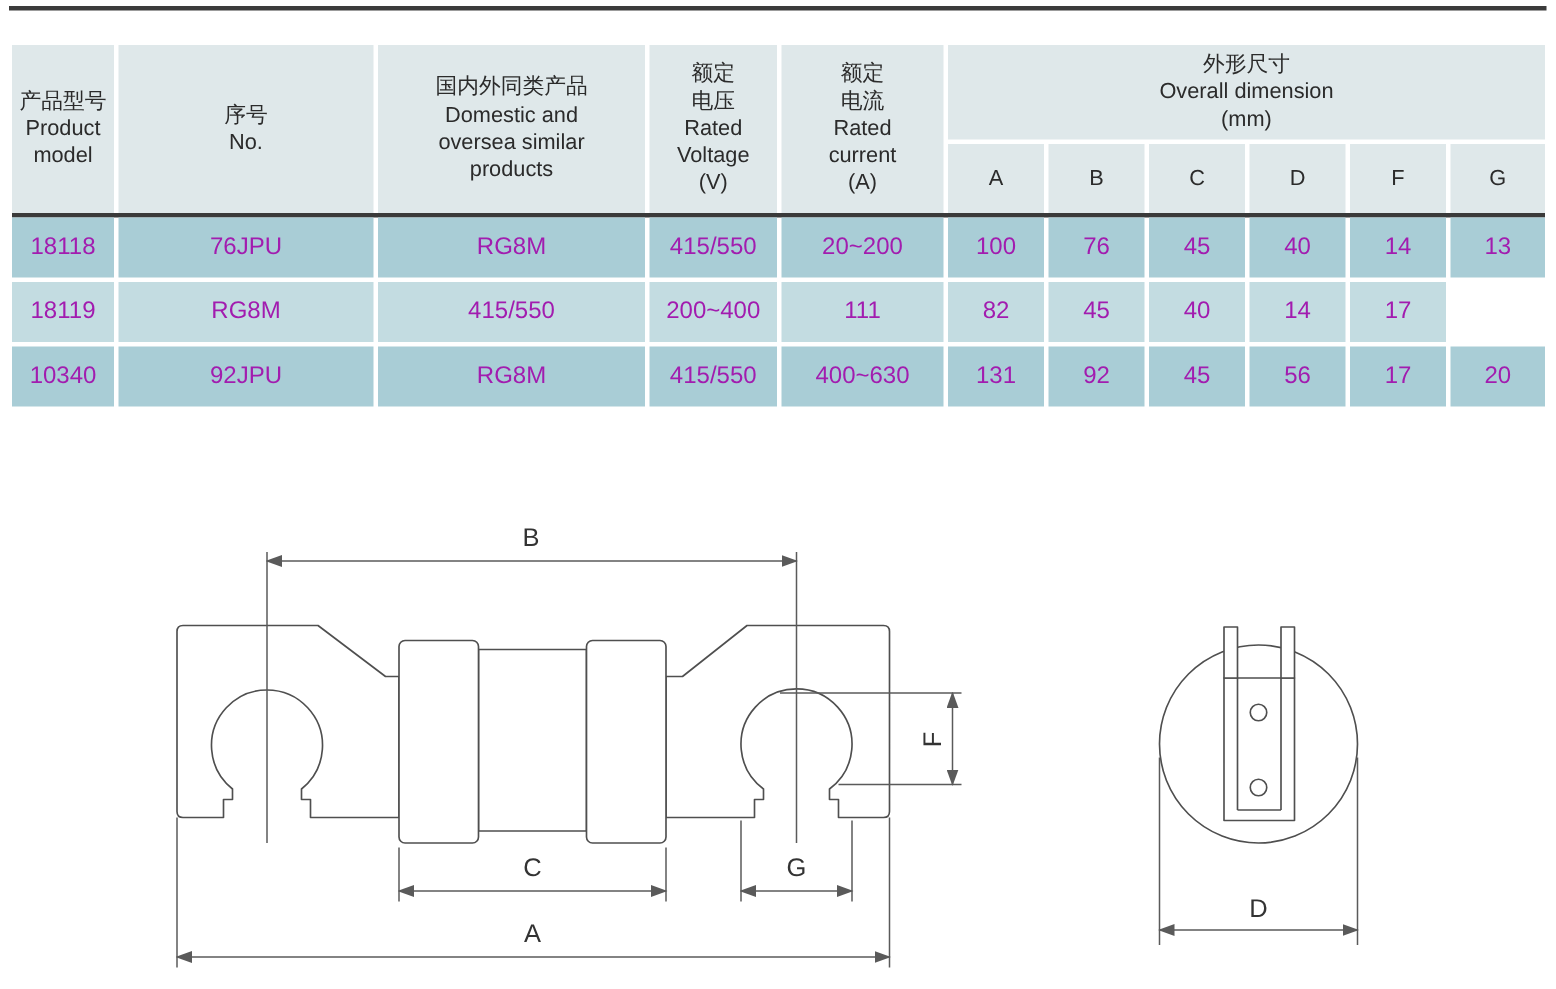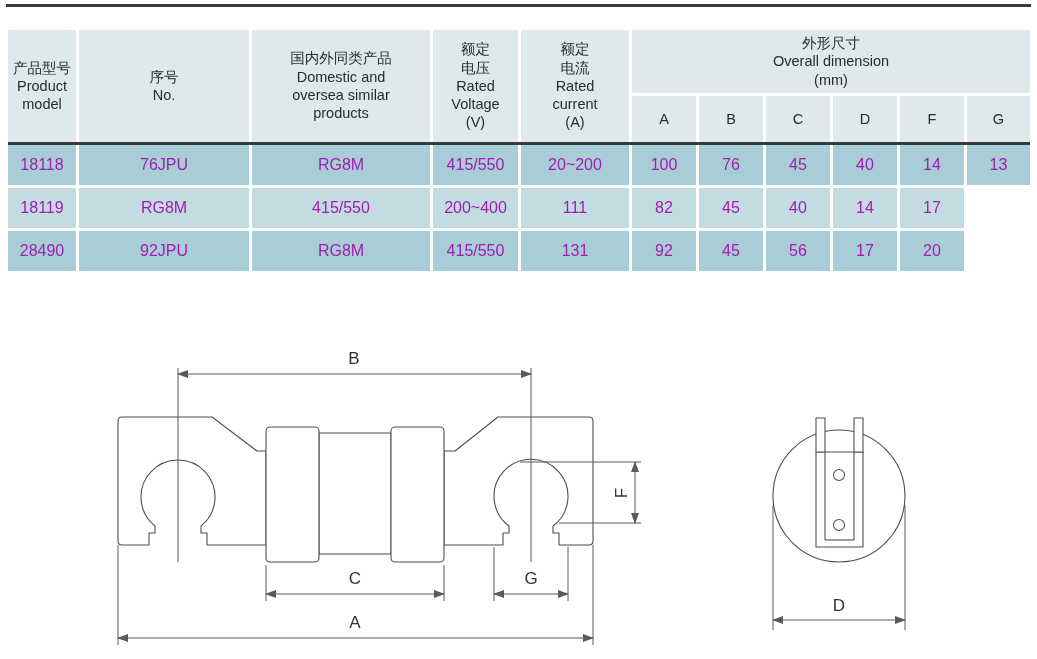--- a/index.html
+++ b/index.html
@@ -92,24 +92,25 @@
       <div class="dc">200~400</div>
       <div class="dc">111</div>
       <div class="dc">82</div>
       <div class="dc">45</div>
       <div class="dc">40</div>
       <div class="dc">14</div>
       <div class="dc">17</div>
     </div>
 
     <div class="trow row-odd">
-      <div class="dc">28490</div>
+      <div class="dc">10340</div>
       <div class="dc">92JPU</div>
       <div class="dc">RG8M</div>
       <div class="dc">415/550</div>
+      <div class="dc">400~630</div>
       <div class="dc">131</div>
       <div class="dc">92</div>
       <div class="dc">45</div>
       <div class="dc">56</div>
       <div class="dc">17</div>
       <div class="dc">20</div>
     </div>
   </div>
 
   <svg class="drawing" viewBox="0 0 1037 659" xmlns="http://www.w3.org/2000/svg">

